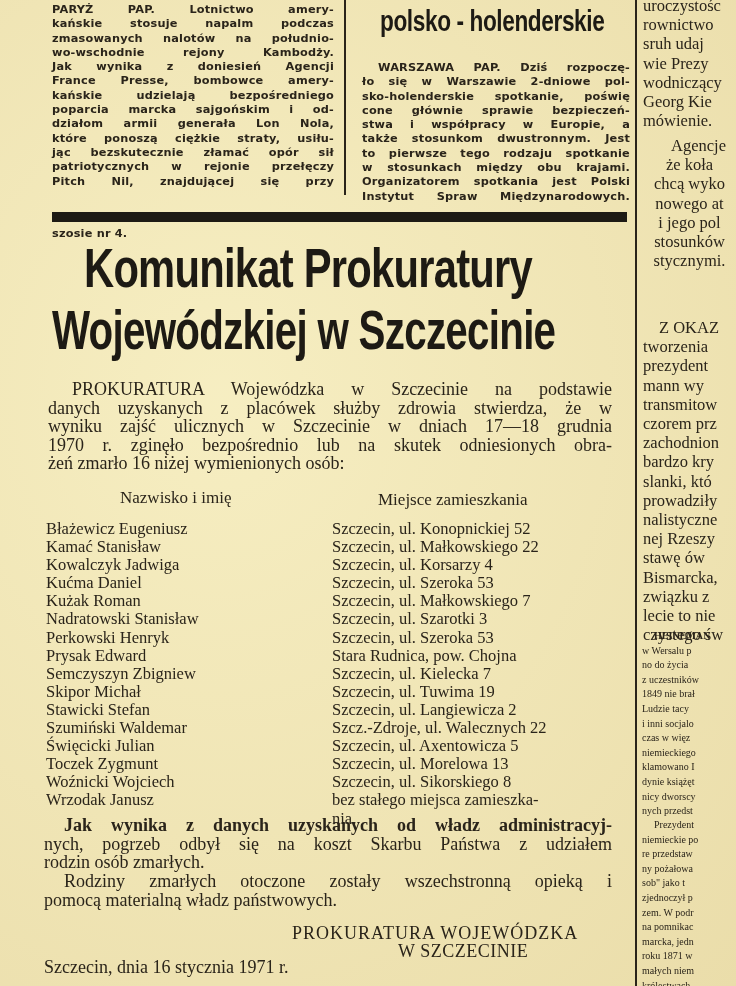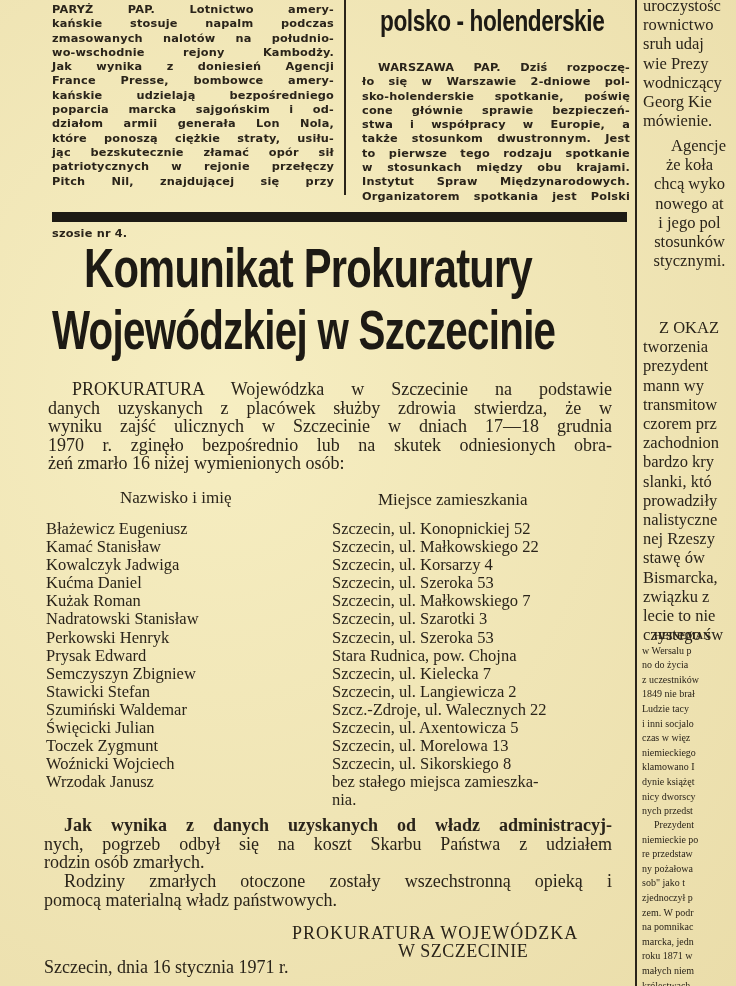--- a/index.html
+++ b/index.html
@@ -74,22 +74,22 @@
 <div class="abs sub-head" style="left:380px; top:5px;">polsko - holenderskie</div>
 <div class="abs brief" style="left:362px; top:61px; width:268px;">
   <span class="line" style="padding-left:16px;">WARSZAWA PAP. Dziś rozpoczę-</span>
   <span class="line">ło się w Warszawie 2-dniowe pol-</span>
   <span class="line">sko-holenderskie spotkanie, poświę</span>
   <span class="line">cone głównie sprawie bezpieczeń-</span>
   <span class="line">stwa i współpracy w Europie, a</span>
   <span class="line">także stosunkom dwustronnym. Jest</span>
   <span class="line">to pierwsze tego rodzaju spotkanie</span>
   <span class="line">w stosunkach między obu krajami.</span>
+  <span class="line">Organizatorem spotkania jest Polski</span>
   <span class="line">Instytut Spraw Międzynarodowych.</span>
-  <span class="line">Organizatorem spotkania jest Polski</span>
 </div>
 
 <div class="thick-rule" style="left:52px; top:212px; width:575px;"></div>
 
 <div class="abs headline" style="left:84px; top:238px; transform:scaleX(0.745);">Komunikat Prokuratury</div>
 <div class="abs headline" style="left:52px; top:300px; transform:scaleX(0.72);">Wojewódzkiej w Szczecinie</div>
 
 <div class="abs body-text" style="left:48px; top:380px; width:564px;">
   <span class="line indent">PROKURATURA Wojewódzka w Szczecinie na podstawie</span>
   <span class="line">danych uzyskanych z placówek służby zdrowia stwierdza, że w</span>
@@ -130,20 +130,24 @@
       <span class="nm">Perkowski Henryk</span>
       <span class="addr">Szczecin, ul. Szeroka 53</span>
     </div>
   <div class="row">
       <span class="nm">Prysak Edward</span>
       <span class="addr">Stara Rudnica, pow. Chojna</span>
     </div>
   <div class="row">
       <span class="nm">Semczyszyn Zbigniew</span>
       <span class="addr">Szczecin, ul. Kielecka 7</span>
+    </div>
+  <div class="row">
+      <span class="nm">Skipor Michał</span>
+      <span class="addr">Szczecin, ul. Tuwima 19</span>
     </div>
   <div class="row">
       <span class="nm">Stawicki Stefan</span>
       <span class="addr">Szczecin, ul. Langiewicza 2</span>
     </div>
   <div class="row">
       <span class="nm">Szumiński Waldemar</span>
       <span class="addr">Szcz.-Zdroje, ul. Walecznych 22</span>
     </div>
   <div class="row">

